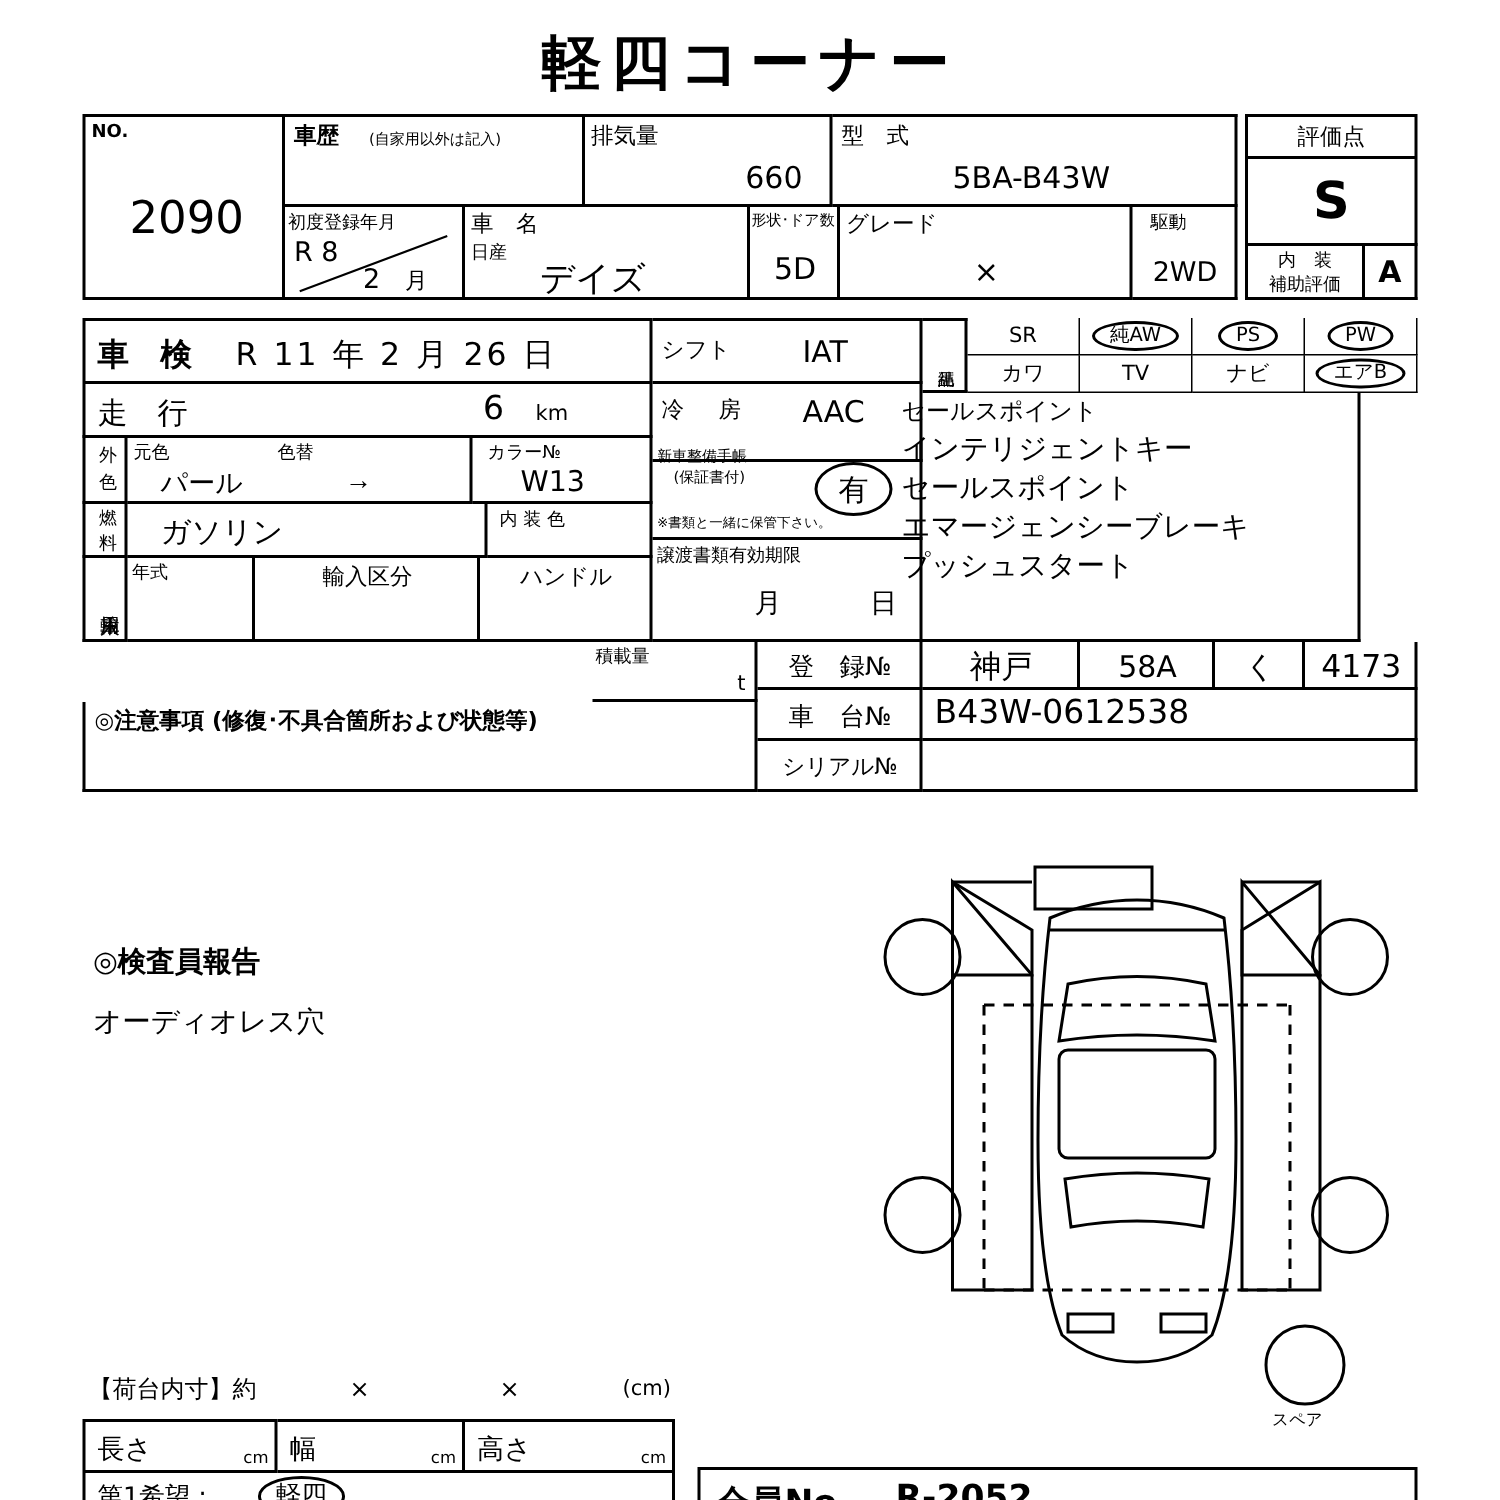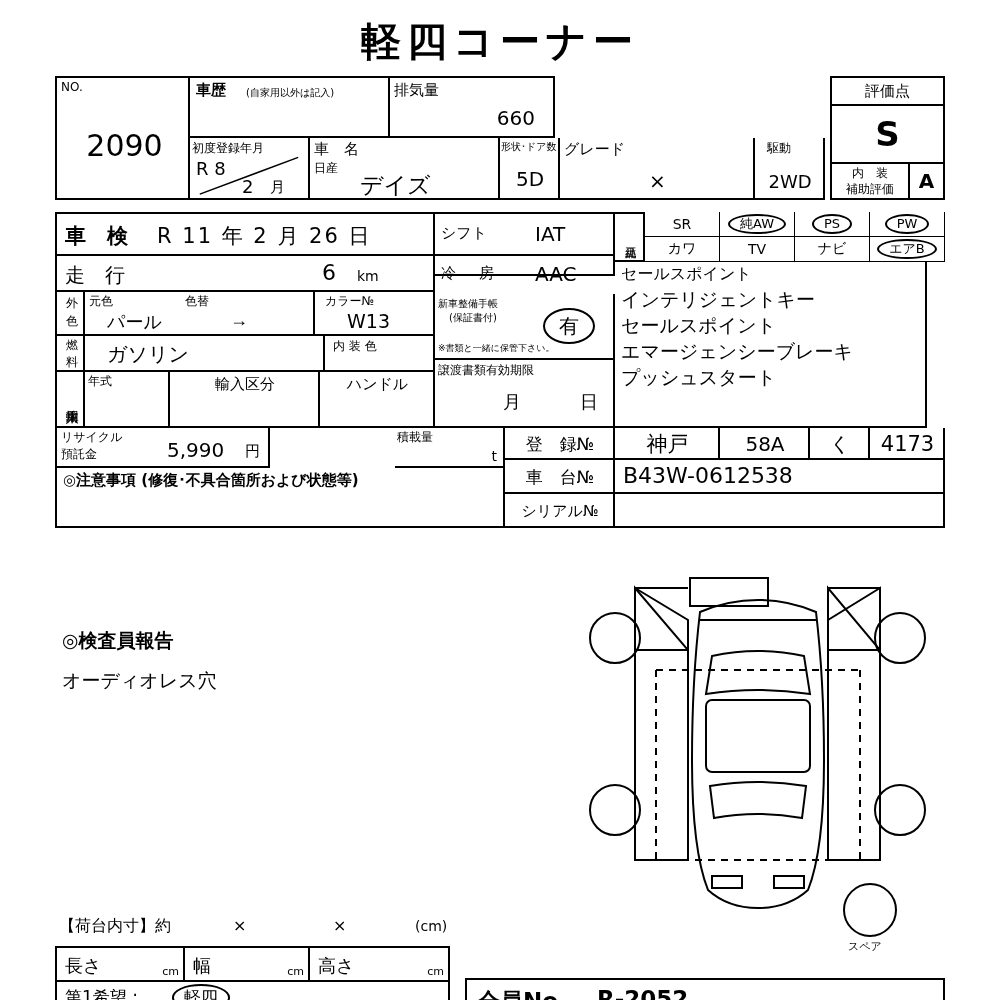--- a/index.html
+++ b/index.html
@@ -48,35 +48,39 @@
   svg{display:block;}
 </style>
 </head>
 <body>
 
 <div class="sheet">
 
   <div class="title">軽四コーナー</div>
 
   <div class="abs bx" style="left:55px;top:76px;width:135px;height:124px;">
-    <div class="abs lbl-sm" style="left:4px;top:2px;">NO.</div>
+    <div class="abs lbl-sm" style="left:4px;top:2px;font-weight:bold;">NO.</div>
     <div class="abs ctr val-lg" style="left:0;top:42px;width:135px;height:50px;font-size:30px;">2090</div>
   </div>
 
   <div class="abs bx nobl" style="left:190px;top:76px;width:200px;height:62px;">
     <div class="abs lbl" style="left:6px;top:3px;font-weight:700;">車歴</div>
     <div class="abs lbl-xs" style="left:56px;top:8px;">(自家用以外は記入)</div>
     <div class="abs val" style="left:10px;top:30px;"></div>
   </div>
 
   <div class="abs bx nobl" style="left:390px;top:76px;width:165px;height:62px;">
     <div class="abs lbl" style="left:4px;top:3px;">排気量</div>
     <div class="abs val" style="right:18px;top:28px;">660</div>
   </div>
 
+  <div class="abs bx nobl" style="left:555px;top:76px;width:270px;height:62px;">
+    <div class="abs lbl" style="left:6px;top:3px;">型　式</div>
+    <div class="abs val" style="left:80px;top:28px;">5BA-B43W</div>
+  </div>
 
   <div class="abs bx" style="left:830px;top:76px;width:115px;height:30px;">
     <div class="abs ctr lbl" style="left:0;top:0;width:100%;height:100%;">評価点</div>
   </div>
   <div class="abs bx nobt" style="left:830px;top:106px;width:115px;height:58px;">
     <div class="abs ctr" style="left:0;top:0;width:100%;height:100%;font-size:34px;font-weight:700;">S</div>
   </div>
   <div class="abs bx nobt" style="left:830px;top:164px;width:80px;height:36px;">
     <div class="abs ctr lbl-sm" style="left:0;top:1px;width:100%;height:17px;">内　装</div>
     <div class="abs ctr lbl-sm" style="left:0;top:17px;width:100%;height:17px;">補助評価</div>
@@ -163,40 +167,34 @@
   </div>
   <div class="abs bx nobt nobl" style="left:85px;top:372px;width:85px;height:56px;">
     <div class="abs lbl-sm" style="left:3px;top:1px;">年式</div>
     <div class="abs" style="left:8px;top:24px;font-size:15px;"></div>
   </div>
   <div class="abs bx nobt nobl" style="left:320px;top:372px;width:115px;height:56px;">
     <div class="abs ctr lbl" style="left:0;top:2px;width:115px;height:20px;">ハンドル</div>
     <div class="abs ctr" style="left:0;top:26px;width:115px;height:22px;font-size:15px;"></div>
   </div>
 
-  <div class="abs bx nobt" style="left:55px;top:428px;width:215px;height:40px;">
-    <div class="abs lbl-sm" style="left:4px;top:1px;">リサイクル</div>
-    <div class="abs lbl-sm" style="left:4px;top:18px;">預託金</div>
-    <div class="abs" style="left:110px;top:10px;font-size:20px;">5,990</div>
-    <div class="abs" style="left:188px;top:14px;font-size:15px;">円</div>
-  </div>
   <div class="abs bx nobt nobl" style="left:395px;top:428px;width:110px;height:40px;">
     <div class="abs lbl-sm" style="left:2px;top:1px;">積載量</div>
     <div class="abs" style="right:6px;bottom:2px;font-size:14px;">t</div>
   </div>
 
   <div class="abs bx nobt" style="left:55px;top:468px;width:450px;height:60px;">
     <div class="abs" style="left:6px;top:3px;font-size:15px;font-weight:700;">◎注意事項 (修復･不具合箇所および状態等)</div>
   </div>
 
   <div class="abs bx nobl" style="left:435px;top:212px;width:180px;height:44px;">
     <div class="abs lbl" style="left:6px;top:10px;">シフト</div>
     <div class="abs" style="left:100px;top:8px;font-size:20px;">IAT</div>
   </div>
-  <div class="abs bx nobl nobt" style="left:435px;top:256px;width:180px;height:20px;">
+  <div class="abs bx nobl nobt" style="left:435px;top:256px;width:180px;height:52px;">
     <div class="abs lbl" style="left:6px;top:8px;letter-spacing:4px;">冷　房</div>
     <div class="abs" style="left:100px;top:6px;font-size:20px;">AAC</div>
   </div>
   <div class="abs bx nobl nobt" style="left:435px;top:294px;width:180px;height:66px;">
     <div class="abs lbl-xs" style="left:3px;top:3px;">新車整備手帳</div>
     <div class="abs lbl-xs" style="left:14px;top:17px;">(保証書付)</div>
     <div class="abs" style="left:3px;top:48px;font-size:9px;">※書類と一緒に保管下さい。</div>
     <div class="abs" style="left:108px;top:14px;">
       <div class="oval" style="width:48px;height:32px;font-size:20px;">有</div>
     </div>
@@ -246,21 +244,21 @@
     <div class="pillwrap">
         <span style="font-size:14px;">ナビ</span>
       </div>
   </div>
   <div class="abs bx nobl nobt thin" style="left:870px;top:237px;width:75px;height:25px;">
     <div class="pillwrap">
         <span class="pill">エアB</span>
       </div>
   </div>
 
-  <div class="abs bx nobl nobt" style="left:615px;top:262px;width:312px;height:166px;">
+  <div class="abs bx nobl nobt" style="left:595px;top:262px;width:312px;height:166px;">
     <div class="abs" style="left:6px;top:2px;font-size:16px;">セールスポイント</div>
     <div class="abs" style="left:6px;top:24px;width:320px;">
       <div class="sp-line">インテリジェントキー</div>
       <div class="sp-line">セールスポイント</div>
       <div class="sp-line">エマージェンシーブレーキ</div>
       <div class="sp-line">プッシュスタート</div>
     </div>
   </div>
 
   <div class="abs bx nobl nobt" style="left:505px;top:428px;width:110px;height:32px;">

